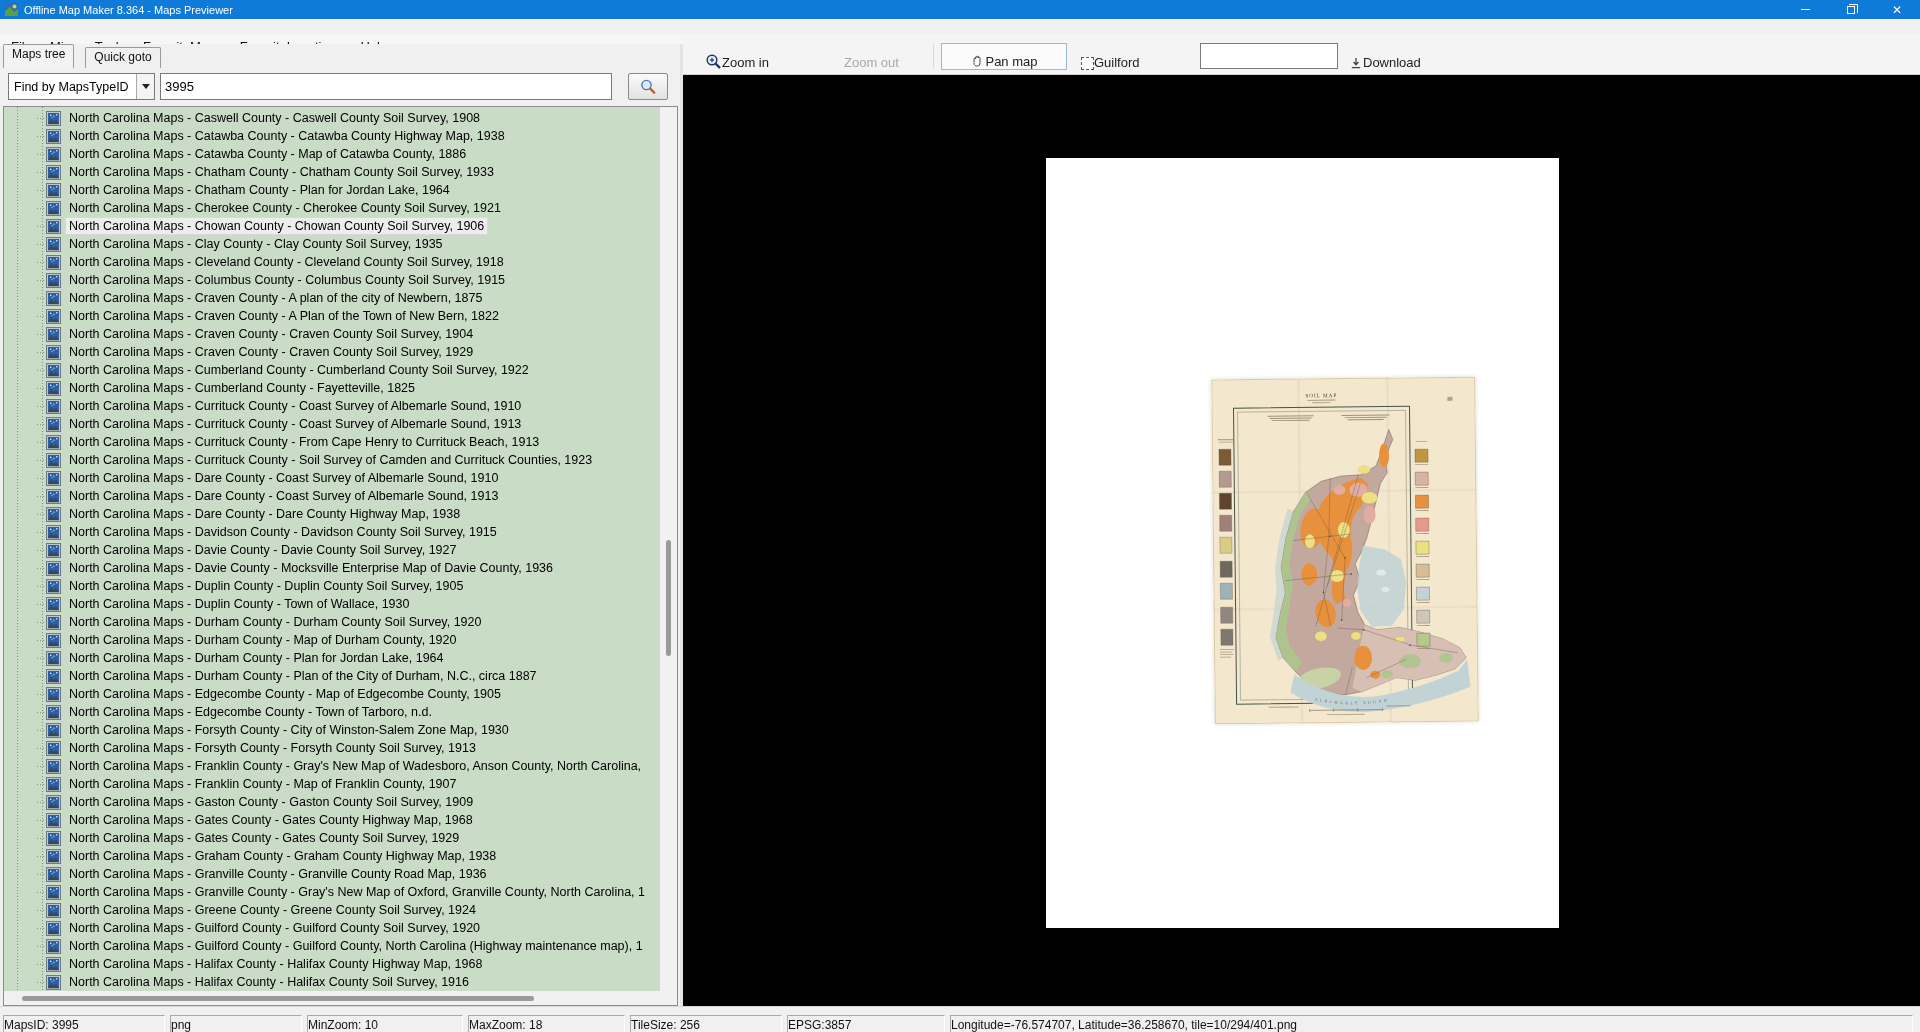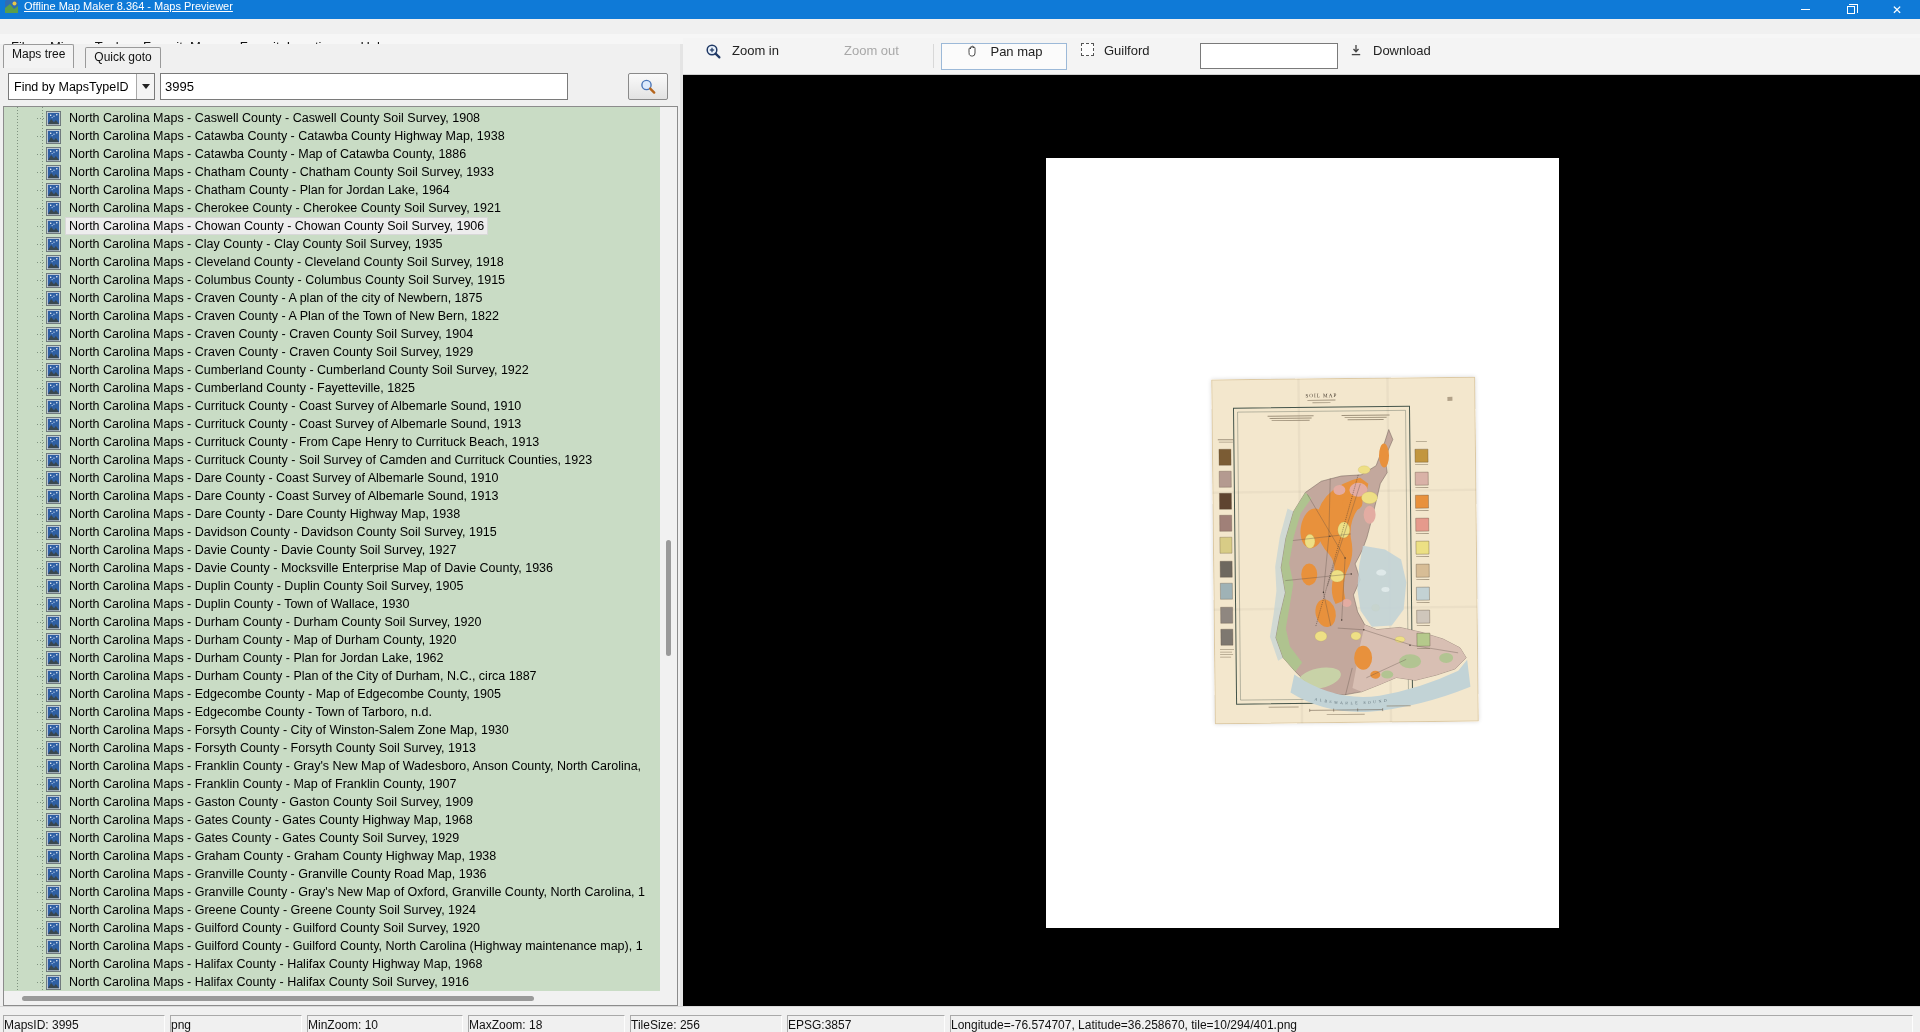--- a/index.html
+++ b/index.html
@@ -1,21 +1,21 @@
 <!DOCTYPE html>
 <html style="--titlebar: #0f7ad7; --list-bg: #c9dcc5; --map-bg: #000000; --paper: #f3e7cd; --county-base: #c3a89d; --county-orange: #e8913c; --county-yellow: #eedf85; --county-green: #aec48e; --county-pink: #e3aca2; --water-blue: #c2d3d6;"><head>
 <meta charset="utf-8">
 <style>
   * { margin:0; padding:0; box-sizing:border-box; }
   html,body { width:1920px; height:1032px; overflow:hidden; }
   body { font-family:"Liberation Sans", sans-serif; background:#f0f0f0; position:relative; }
 
   
   .titlebar { position:absolute; left:0; top:0; width:1920px; height:19px;
-    background:var(--titlebar,#0f7ad7); color:#fff; display:flex; font-size:11px;text-decoration:underline; }
+    background:var(--titlebar,#0f7ad7); color:#fff; display:flex; align-items:center; font-size:11px; }
   .app-icon { width:13px; height:13px; margin:0 6px 0 5px; flex:0 0 auto; }
   .win-controls { position:absolute; right:0; top:0; height:19px; display:flex; }
   .win-btn { width:46px; height:19px; display:flex; align-items:center; justify-content:center;
     color:#fff; font-size:11px; }
   .min-glyph { display:inline-block; width:9px; height:1px; background:#fff; }
   .max-glyph { display:inline-block; width:8px; height:8px; border:1px solid #fff; position:relative; }
   .max-glyph:before { content:""; position:absolute; left:1px; top:-3px; width:8px; height:8px;
     border:1px solid #fff; border-left:none; border-bottom:none; }
   .close-glyph { font-size:12px; line-height:1; }
 
@@ -34,21 +34,21 @@
   .tab.active { height:24px; background:#f3f3f3; z-index:2; }
 
   .search-row { position:absolute; left:0; top:26px; width:680px; height:36px; }
   .combo { position:absolute; left:8px; top:3px; width:147px; height:27px; background:#fff;
     border:1px solid #7a7a7a; font-size:12.5px; display:flex; align-items:center; }
   .combo-label { padding-left:5px; flex:1; white-space:nowrap; overflow:hidden; }
   .combo-btn { width:18px; height:100%; border-left:1px solid #a8a8a8; display:flex;
     align-items:center; justify-content:center; background:#f4f4f4; }
   .combo-arrow { width:0; height:0; border-left:4px solid transparent; border-right:4px solid transparent;
     border-top:5px solid #222; }
-  .search-input { position:absolute; left:160px; top:3px; width:408px; height:27px;
+  .search-input { position:absolute; left:160px; top:3px; width:452px; height:27px;
     border:1px solid #7a7a7a; font-size:13px; padding:0 4px; font-family:"Liberation Sans",sans-serif; }
   .search-btn { position:absolute; left:628px; top:3px; width:40px; height:27px;
     border:1px solid #8a8a8a; background:linear-gradient(#fafafa,#e2e2e2); border-radius:2px;
     display:flex; align-items:center; justify-content:center; }
 
   .list-frame { position:absolute; left:3px; top:62px; width:675px; height:900px;
     border:1px solid #8c8c8c; background:#f1f1f1; }
   .list-viewport { position:absolute; left:0; top:0; width:656px; height:884px;
     background:var(--list-bg,#c9dcc5); overflow:hidden; }
   .guide { position:absolute; top:0; bottom:0; width:1px;
@@ -65,21 +65,21 @@
   .vscroll { position:absolute; left:656px; top:0; width:17px; height:884px; background:#f1f1f1; }
   .vscroll-thumb { position:absolute; left:6px; top:433px; width:5px; height:116px;
     background:#9a9a9a; border-radius:3px; }
   .hscroll { position:absolute; left:0; top:884px; width:673px; height:14px; background:#f1f1f1; }
   .hscroll-thumb { position:absolute; left:18px; top:5px; width:512px; height:5px;
     background:#9a9a9a; border-radius:3px; }
 
   
   .map-toolbar { position:absolute; left:683px; top:38px; width:1237px; height:37px;
     background:#f4f4f4; border-bottom:1px solid #cfcfcf; font-size:13px; color:#222; }
-  .tb-item { position:absolute; top:5px; height:27px; display:flex; align-items:flex-start; gap:10px; padding:0 6px; }
+  .tb-item { position:absolute; top:5px; height:27px; display:flex; align-items:flex-end; gap:0; padding:0 6px; }
   .tb-zoomin { left:16px; }
   .tb-zoomout { left:155px; color:#a8a8a8; }
   .tb-sep { position:absolute; left:250px; top:6px; width:1px; height:24px; background:#d8d8d8; }
   .tb-pan { left:258px; width:126px; background:#fbfbfb; border:1px solid #9cb9d8; justify-content:center; }
   .tb-rect { left:392px; }
   .rect-glyph { width:13px; height:13px; border:1px dashed #555; background:#fdfdfd; }
   .tb-input { position:absolute; left:517px; top:5px; width:138px; height:26px;
     border:1px solid #7a7a7a; background:#fff; font-size:13px; padding:0 4px;
     font-family:"Liberation Sans",sans-serif; }
   .tb-download { left:660px; }
@@ -596,21 +596,21 @@
     <span class="connector"></span>
     <svg class="tree-icon" viewBox="0 0 16 16">
       <rect x="0.5" y="0.5" width="15" height="15" fill="#cfd6da" stroke="#6a7479"></rect>
       <rect x="2" y="2" width="12" height="12" fill="#2f5fa3"></rect>
       <circle cx="5" cy="4.5" r="0.8" fill="#fff"></circle>
               <circle cx="8.5" cy="5.5" r="0.7" fill="#cfe2ff"></circle>
       <circle cx="11.5" cy="4" r="0.8" fill="#fff"></circle>
               <circle cx="6.5" cy="7" r="0.6" fill="#cfe2ff"></circle>
       <path d="M2,14 L5.5,8.5 L8.5,12 L10.5,9.5 L14,14 Z" fill="#39474f"></path>
     </svg>
-    <span class="tree-label">North Carolina Maps - Durham County - Plan for Jordan Lake, 1962</span>
+    <span class="tree-label">North Carolina Maps - Durham County - Plan for Jordan Lake, 1964</span>
   </div>
 
   <div class="tree-row">
     <span class="connector"></span>
     <svg class="tree-icon" viewBox="0 0 16 16">
       <rect x="0.5" y="0.5" width="15" height="15" fill="#cfd6da" stroke="#6a7479"></rect>
       <rect x="2" y="2" width="12" height="12" fill="#2f5fa3"></rect>
       <circle cx="5" cy="4.5" r="0.8" fill="#fff"></circle>
               <circle cx="8.5" cy="5.5" r="0.7" fill="#cfe2ff"></circle>
       <circle cx="11.5" cy="4" r="0.8" fill="#fff"></circle>

